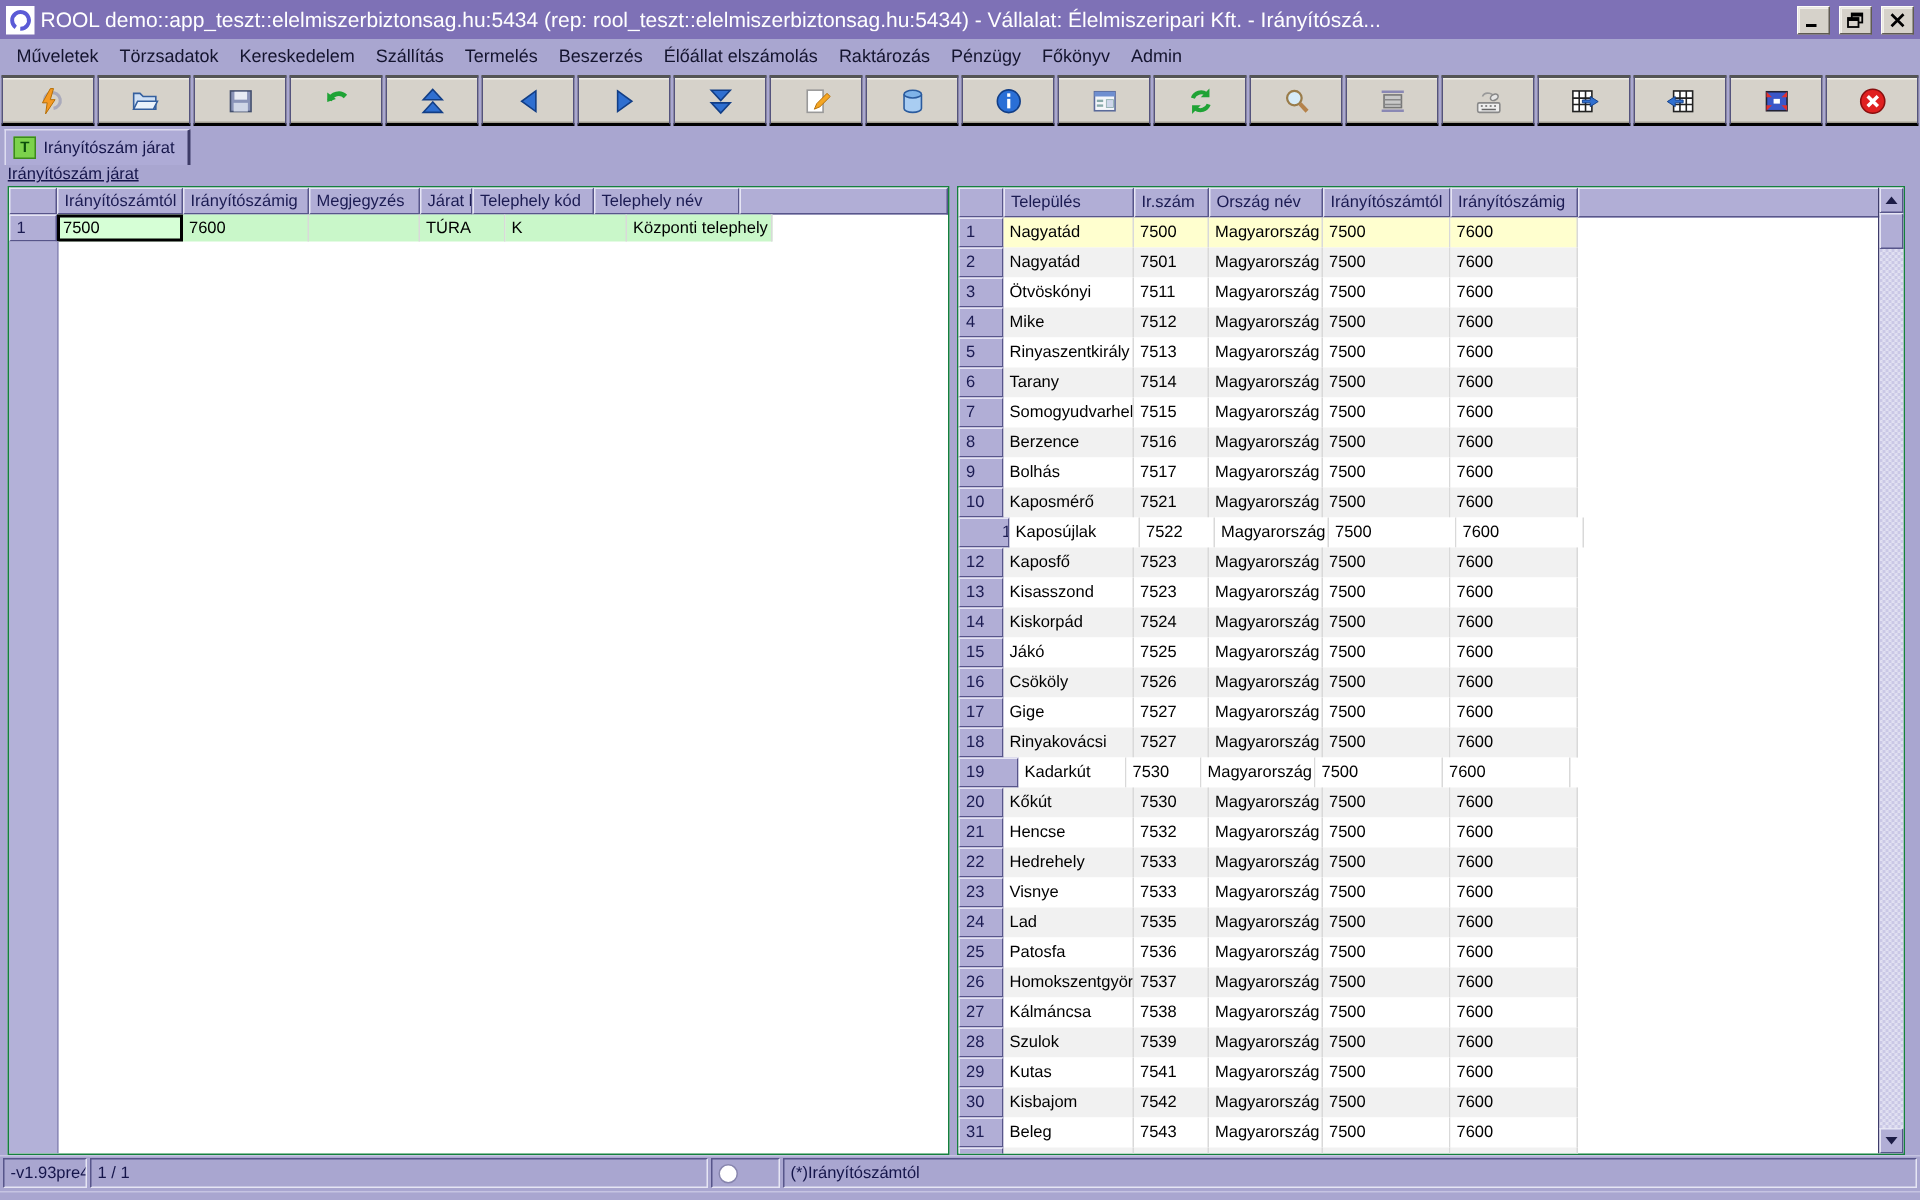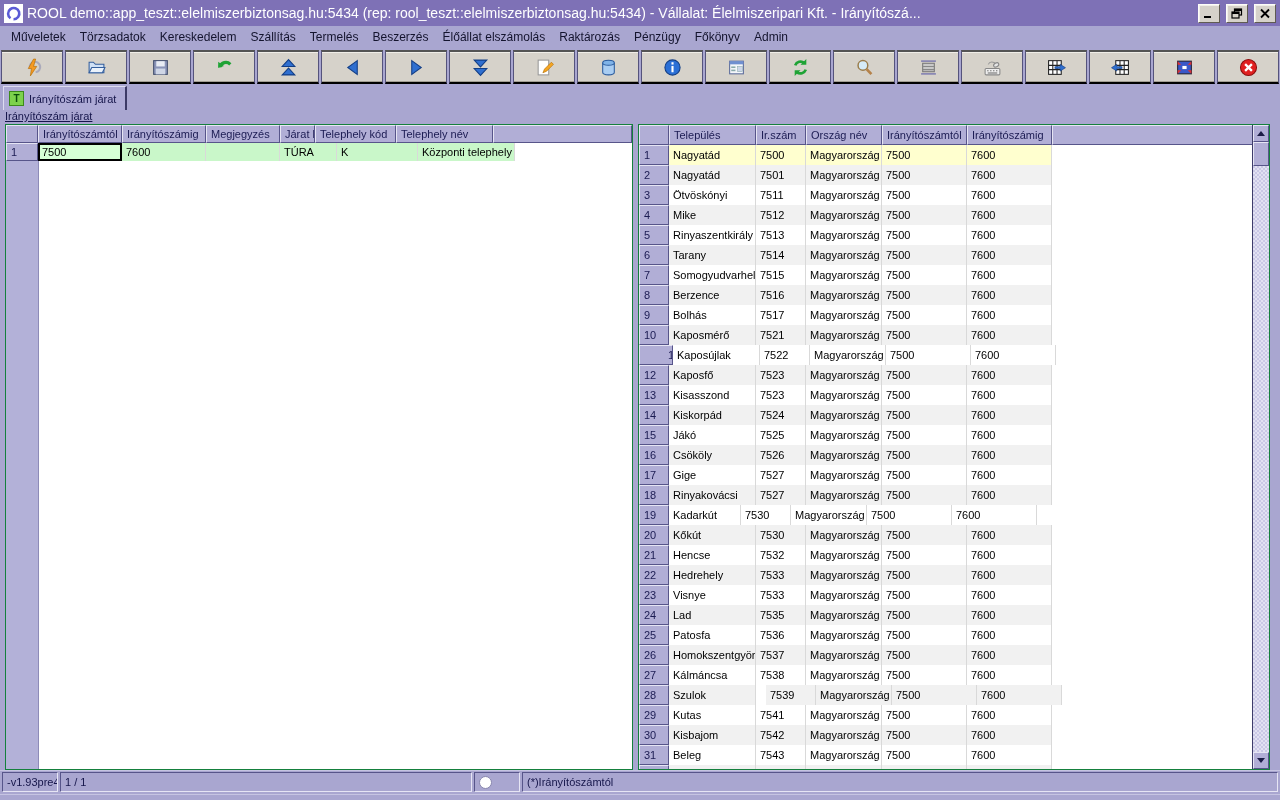--- a/index.html
+++ b/index.html
@@ -488,21 +488,21 @@
           </div>
           <div class="grid-row r-alt">
             <div class="hc" style="width: 30px;">18</div>
             <div class="dc" style="width: 87px;">Rinyakovácsi</div>
             <div class="dc" style="width: 50px;">7527</div>
             <div class="dc" style="width: 76px;">Magyarország</div>
             <div class="dc" style="width: 85px;">7500</div>
             <div class="dc" style="width: 85px;">7600</div>
           </div>
           <div class="grid-row">
-            <div class="hc" style="width: 30px;">19</div>
+            <div class="hc" style="width: 40px;">19</div>
             <div class="dc" style="width: 72px;">Kadarkút</div>
             <div class="dc" style="width: 50px;">7530</div>
             <div class="dc" style="width: 76px;">Magyarország</div>
             <div class="dc" style="width: 85px;">7500</div>
             <div class="dc" style="width: 85px;">7600</div>
           </div>
           <div class="grid-row r-alt">
             <div class="hc" style="width: 30px;">20</div>
             <div class="dc" style="width: 87px;">Kőkút</div>
             <div class="dc" style="width: 50px;">7530</div>
@@ -562,21 +562,21 @@
             <div class="hc" style="width: 30px;">27</div>
             <div class="dc" style="width: 87px;">Kálmáncsa</div>
             <div class="dc" style="width: 50px;">7538</div>
             <div class="dc" style="width: 76px;">Magyarország</div>
             <div class="dc" style="width: 85px;">7500</div>
             <div class="dc" style="width: 85px;">7600</div>
           </div>
           <div class="grid-row r-alt">
             <div class="hc" style="width: 30px;">28</div>
             <div class="dc" style="width: 87px;">Szulok</div>
-            <div class="dc" style="width: 50px; margin-left: 10px;">7539</div>
+            <div class="dc" style="width: 50px;">7539</div>
             <div class="dc" style="width: 76px;">Magyarország</div>
             <div class="dc" style="width: 85px;">7500</div>
             <div class="dc" style="width: 85px;">7600</div>
           </div>
           <div class="grid-row">
             <div class="hc" style="width: 30px;">29</div>
             <div class="dc" style="width: 87px;">Kutas</div>
             <div class="dc" style="width: 50px;">7541</div>
             <div class="dc" style="width: 76px;">Magyarország</div>
             <div class="dc" style="width: 85px;">7500</div>

